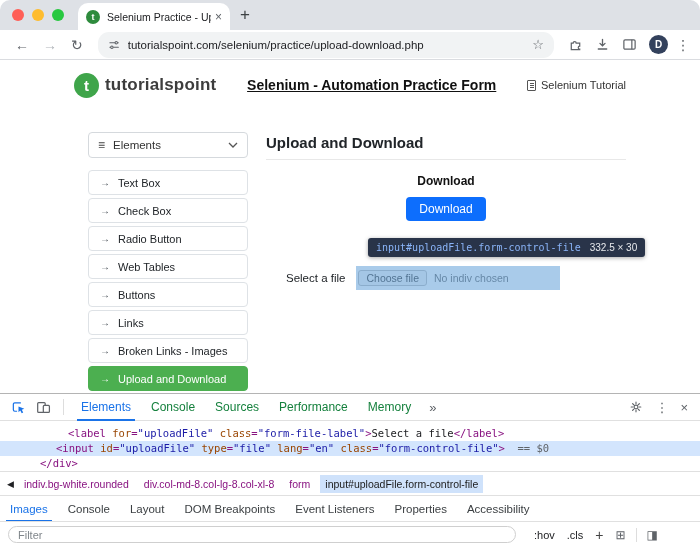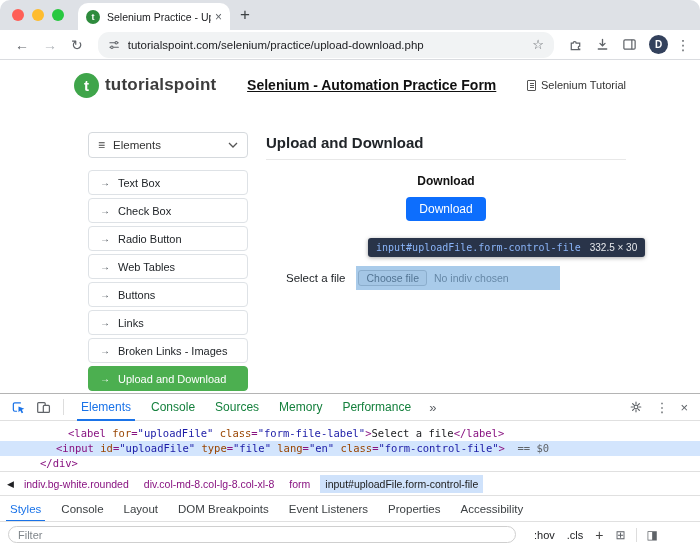--- a/index.html
+++ b/index.html
@@ -267,22 +267,22 @@
       <span class="dt-ic">
         <svg width="15" height="15" viewBox="0 0 16 16" fill="none" stroke="currentColor" stroke-width="1.3">
           <rect x="1.8" y="2.8" width="8" height="10.5" rx="1"></rect>
             <rect x="7.8" y="5.8" width="6.5" height="7.5" rx="1" fill="#fff"></rect>
         </svg>
       </span>
       <span class="dt-divider"></span>
       <span class="dt-tab active">Elements</span>
       <span class="dt-tab">Console</span>
       <span class="dt-tab">Sources</span>
+      <span class="dt-tab">Performance</span>
       <span class="dt-tab">Memory</span>
-      <span class="dt-tab">Performance</span>
       <span class="dt-more">»</span>
       <div class="dt-toolbar-right">
         <span class="dt-ic">
           <svg width="14" height="14" viewBox="0 0 16 16" fill="none" stroke="currentColor" stroke-width="1.3" stroke-linecap="round">
             <circle cx="8" cy="8" r="2.2"></circle>
             <path d="M8 2.5v1.8M8 11.7v1.8M2.5 8h1.8M11.7 8h1.8M4.1 4.1l1.3 1.3M10.6 10.6l1.3 1.3M11.9 4.1l-1.3 1.3M5.4 10.6l-1.3 1.3"></path>
           </svg>
         </span>
         <span class="dt-txtic">⋮</span>
         <span class="dt-txtic">×</span>
@@ -299,21 +299,21 @@
       <span class="crumb-nav">◀</span>
       <span class="crumb">indiv.bg-white.rounded</span>
       <span class="crumb">div.col-md-8.col-lg-8.col-xl-8</span>
       <span class="crumb">form</span>
       <span class="crumb selected">input#uploadFile.form-control-file</span>
       <span class="crumb-spacer"></span>
 
     </div>
 
     <div class="dt-styles-tabs">
-      <span class="st-tab active">Styles</span>
+      <span class="st-tab active">Images</span>
       <span class="st-tab">Console</span>
       <span class="st-tab">Layout</span>
       <span class="st-tab">DOM Breakpoints</span>
       <span class="st-tab">Event Listeners</span>
       <span class="st-tab">Properties</span>
       <span class="st-tab">Accessibility</span>
     </div>
 
     <div class="dt-filter">
       <input class="filter-input" placeholder="Filter" style="">

